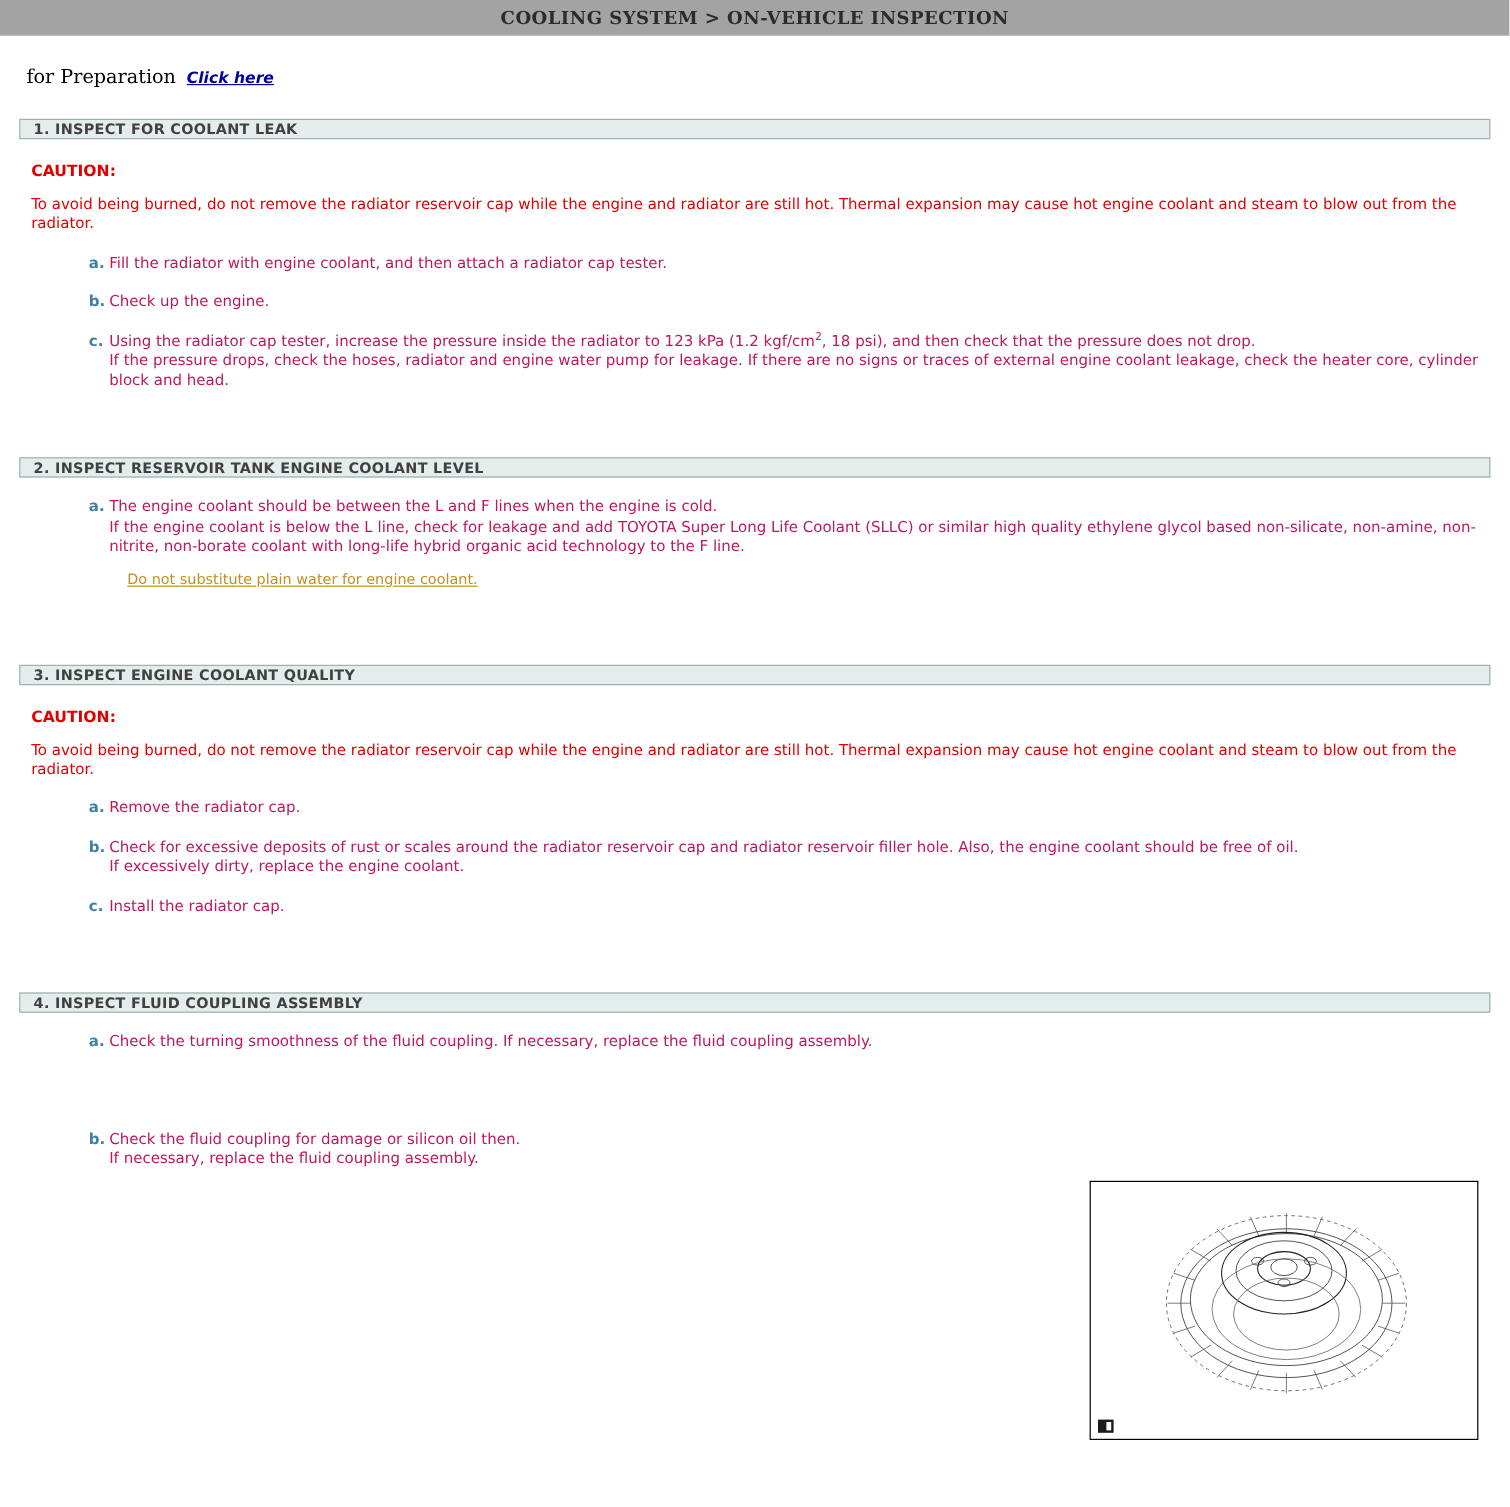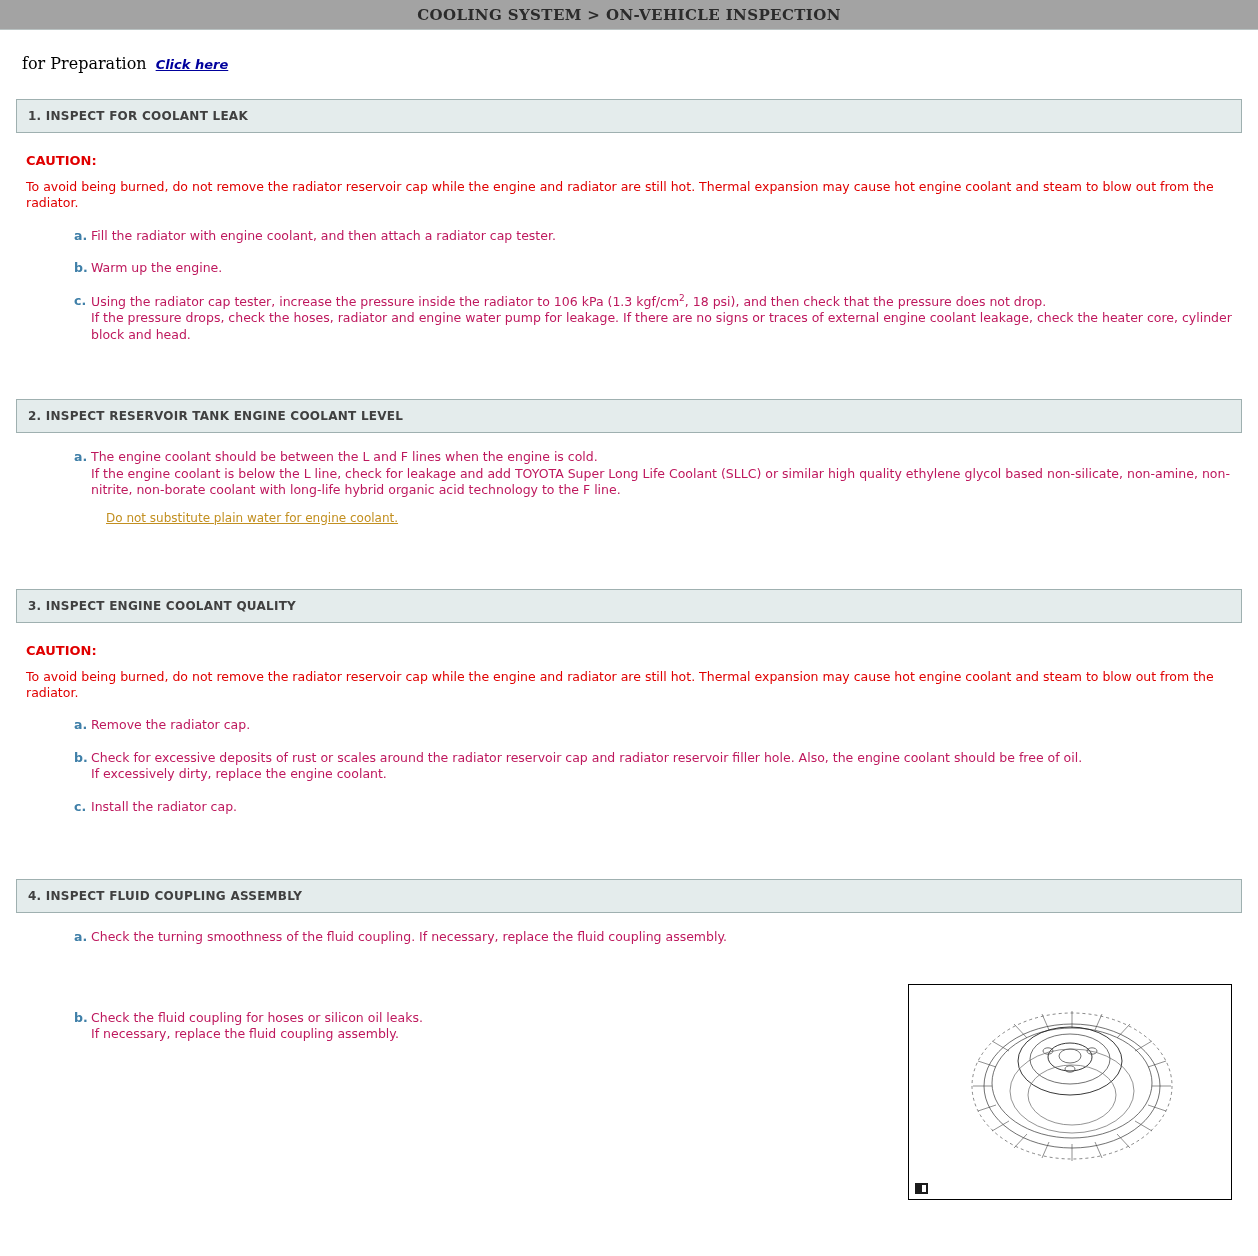--- a/index.html
+++ b/index.html
@@ -59,23 +59,23 @@
   
   .content {
     padding: 0 16px 0 16px;
   }
 
   
   .step-bar {
     margin-top: 26px;
     background: #e4ecec;
     border: 1px solid #9fb0b0;
-    height: 34px;
+    height: 17px;
     display: flex;
-    align-items: center;
+    align-items: flex-end;
     padding-left: 11px;
     box-sizing: border-box;
   }
   .step-bar .step-title {
     font-size: 12px;
     font-weight: bold;
     color: #404040;
     letter-spacing: 0.25px;
   }
 
@@ -192,26 +192,26 @@
   <div class="caution-head">CAUTION:</div>
   <div class="caution-body">To avoid being burned, do not remove the radiator reservoir cap while the engine and radiator are still hot. Thermal expansion may cause hot engine coolant and steam to blow out from the radiator.</div>
 
   <ol class="alpha">
     <li>
       <span class="marker">a.</span>
       <span class="text">Fill the radiator with engine coolant, and then attach a radiator cap tester.</span>
     </li>
     <li>
       <span class="marker">b.</span>
-      <span class="text">Warm up the engine.</span>
+      <span class="text">Check up the engine.</span>
     </li>
     <li>
       <span class="marker">c.</span>
       <span class="text">
-        <span>Using the radiator cap tester, increase the pressure inside the radiator to 106 kPa (1.3 kgf/cm</span><span class="sub">2</span><span>, 18 psi), and then check that the pressure does not drop.</span><br>
+        <span>Using the radiator cap tester, increase the pressure inside the radiator to 123 kPa (1.2 kgf/cm</span><span class="sub">2</span><span>, 18 psi), and then check that the pressure does not drop.</span><br>
         <span>If the pressure drops, check the hoses, radiator and engine water pump for leakage. If there are no signs or traces of external engine coolant leakage, check the heater core, cylinder block and head.</span>
       </span>
     </li>
   </ol>
 
   <div class="spacer-a"></div>
 
   <div class="step-bar">
     <span class="step-title">2. INSPECT RESERVOIR TANK ENGINE COOLANT LEVEL</span>
   </div>
@@ -261,21 +261,21 @@
   </div>
 
   <ol class="alpha">
     <li>
       <span class="marker">a.</span>
       <span class="text">Check the turning smoothness of the fluid coupling. If necessary, replace the fluid coupling assembly.</span>
     </li>
     <li style="margin-top:64px;">
       <span class="marker">b.</span>
       <span class="text">
-        <span>Check the fluid coupling for hoses or silicon oil leaks.</span><br>
+        <span>Check the fluid coupling for damage or silicon oil then.</span><br>
         <span>If necessary, replace the fluid coupling assembly.</span>
       </span>
     </li>
   </ol>
 
 </div>
 
 <div class="figure-box">
   <svg width="300" height="185" viewBox="0 0 300 185">
     <g stroke="#333" fill="none" stroke-width="0.7">

